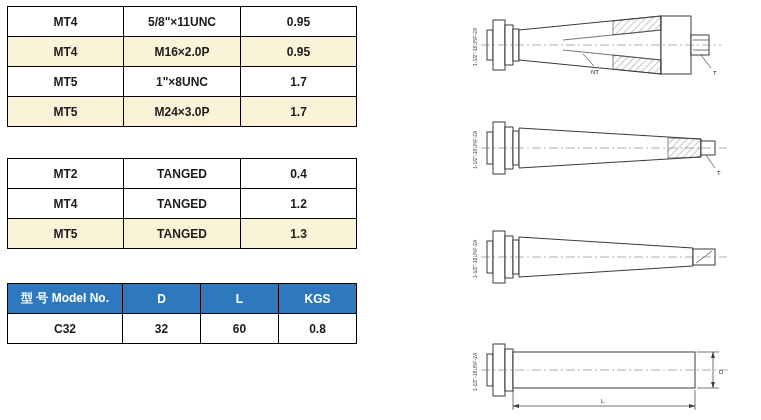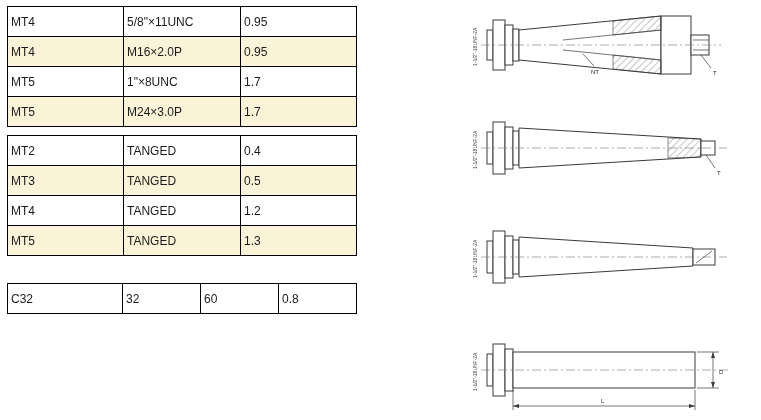--- a/index.html
+++ b/index.html
@@ -2,24 +2,24 @@
 <html><head>
 <meta charset="utf-8">
 <style>
   * { margin:0; padding:0; box-sizing:border-box; }
   html,body { background:#ffffff; }
   body { font-family:"Liberation Sans", sans-serif; }
   .page { position:relative; width:761px; height:420px; background:#ffffff; overflow:hidden; }
 
   table { border-collapse:collapse; table-layout:fixed; position:absolute; background:#ffffff; }
   td, th { border:1px solid #000000; font-size:12px; color:#1a1a1a;
-           vertical-align:middle; height:30px; padding:0 3px;
-           font-weight:normal; overflow:hidden; white-space:nowrap; }
+           text-align:center; vertical-align:middle; height:30px; padding:0 3px;
+           font-weight:bold; overflow:hidden; white-space:nowrap; }
   .t-thread { left:7px; top:6px;  width:349px; }
-  .t-tanged { left:7px; top:135px; width:349px; }
+  .t-tanged { left:7px; top:158px; width:349px; }
   .t-model  { left:7px; top:283px; width:349px; }
   tr.alt td { background:#FBF3D8; }
   tr.hdr th { background:#2E79BE; color:#ffffff; font-size:12px; }
 
   svg.drawing { position:absolute; }
   .ln   { stroke:#3a3a3a; stroke-width:1; fill:#ffffff; }
   .cl   { stroke:#777777; stroke-width:0.6; fill:none; stroke-dasharray:9 3 2 3; }
   .lead { stroke:#3a3a3a; stroke-width:0.7; fill:none; }
   .dim  { stroke:#3a3a3a; stroke-width:0.7; fill:none; }
   .arr  { fill:#3a3a3a; stroke:none; }
@@ -66,25 +66,20 @@
         <col style="width:116px">
         <col style="width:117px">
         <col style="width:116px">
       </colgroup>
     <tbody>
       <tr>
         <td>MT2</td>
         <td>TANGED</td>
         <td>0.4</td>
       </tr>
-      <tr class="alt">
-        <td>MT3</td>
-        <td>TANGED</td>
-        <td>0.5</td>
-      </tr>
       <tr>
         <td>MT4</td>
         <td>TANGED</td>
         <td>1.2</td>
       </tr>
       <tr class="alt">
         <td>MT5</td>
         <td>TANGED</td>
         <td>1.3</td>
       </tr>
@@ -92,20 +87,26 @@
   </table>
 
   <table class="t-model">
     <colgroup>
         <col style="width:115px">
         <col style="width:78px">
         <col style="width:78px">
         <col style="width:78px">
       </colgroup>
     <tbody>
+      <tr class="hdr">
+        <th>型 号 Model No.</th>
+        <th>D</th>
+        <th>L</th>
+        <th>KGS</th>
+      </tr>
       <tr>
         <td>C32</td>
         <td>32</td>
         <td>60</td>
         <td>0.8</td>
       </tr>
     </tbody>
   </table>
 
   <svg class="drawing" style="left:463px;top:2px" width="296" height="86" viewBox="0 0 296 86">

